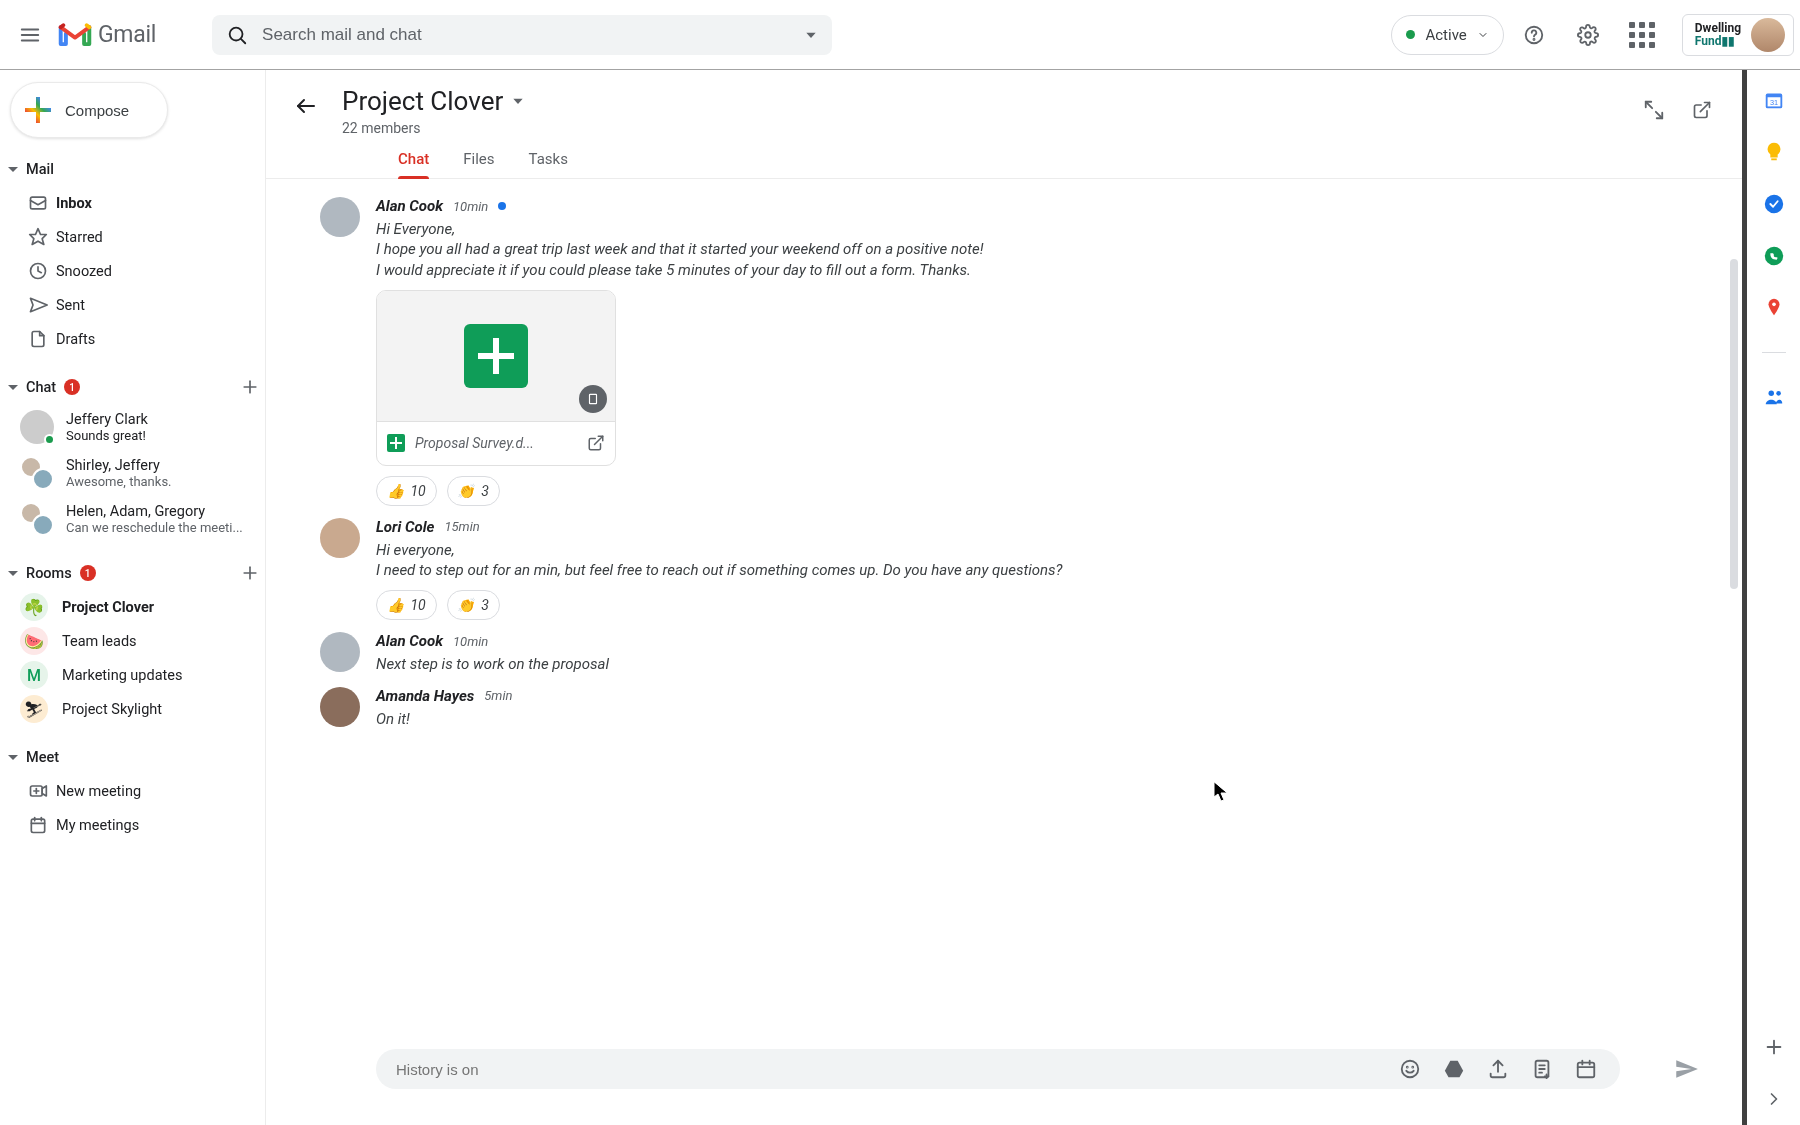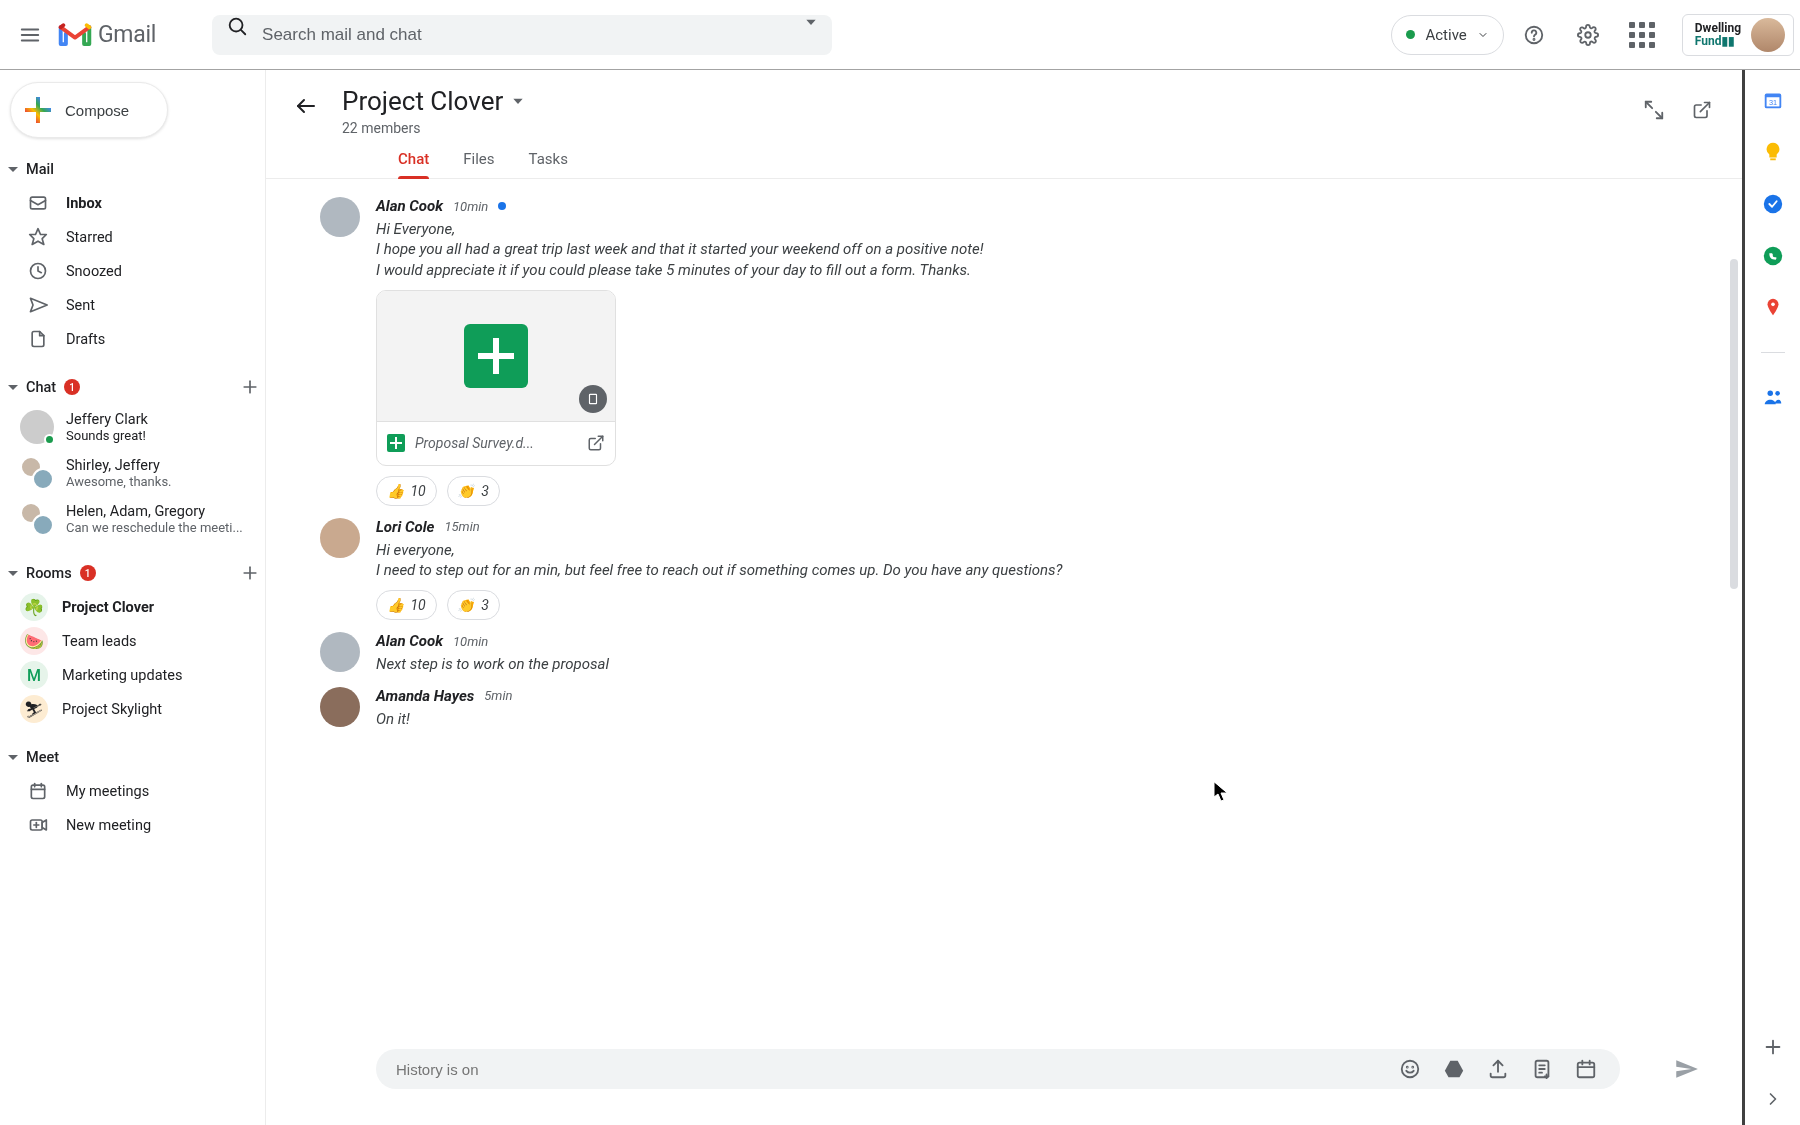--- a/index.html
+++ b/index.html
@@ -4,21 +4,21 @@
 <style>
 * { box-sizing: border-box; margin: 0; padding: 0; }
 body { font-family: 'Google Sans', Roboto, Arial, sans-serif; font-size: 14px; color: #202124; background: #fff; overflow: hidden; height: 1125px; width: 1800px; }
 
 
 .topbar { height: 70px; display: flex; align-items: center; padding: 0 6px; border-bottom: 1px solid #a3a3a3; }
 .icon-btn { width: 48px; height: 48px; border-radius: 50%; display: flex; align-items: center; justify-content: center; cursor: pointer; color: #5f6368; }
 .logo-wrap { display: flex; align-items: center; gap: 6px; margin-left: 4px; }
 .product-name { font-size: 23px; color: #5f6368; letter-spacing: -0.3px; }
 .search-wrap { flex: 1; display: flex; justify-content: flex-start; margin-left: 56px; }
-.search-bar { width: 620px; height: 40px; background: #f1f3f4; border-radius: 8px; display: flex; padding: 0 14px; gap: 14px; }
+.search-bar { width: 620px; height: 40px; background: #f1f3f4; border-radius: 8px; display: flex; align-items: center; padding: 0 14px; gap: 14px; }
 .search-bar input { border: none; background: transparent; flex: 1; font-size: 17px; outline: none; color: #202124; }
 .search-bar input::placeholder { color: #5f6368; }
 .top-right { display: flex; align-items: center; gap: 6px; }
 .status-chip { height: 40px; border: 1px solid #dadce0; border-radius: 20px; display: flex; align-items: center; padding: 0 14px 0 14px; gap: 10px; font-size: 15px; color: #3c4043; }
 .dot-green { width: 9px; height: 9px; background: #1a9b4d; border-radius: 50%; }
 .apps-grid { display: grid; grid-template-columns: repeat(3, 6px); grid-template-rows: repeat(3, 6px); gap: 4px; }
 .apps-grid span { background: #5f6368; border-radius: 1px; }
 .org-chip { height: 42px; border: 1px solid #dadce0; border-radius: 6px; display: flex; align-items: center; padding: 0 8px 0 12px; gap: 10px; margin-left: 10px; }
 .org-logo { font-weight: 700; font-size: 12px; line-height: 1.05; color: #202124; }
 .org-logo .line2 { color: #0f766e; }
@@ -34,21 +34,21 @@
 .compose-plus::after  { top: 50%; left: 0; height: 4px; width: 100%; transform: translateY(-50%); }
 
 .section { margin-top: 14px; }
 .section-head { height: 34px; display: flex; align-items: center; padding-left: 8px; gap: 8px; color: #202124; font-size: 14.5px; font-weight: 500; }
 .section-head .spacer { flex: 1; }
 .section-head .add { width: 30px; height: 30px; border-radius: 50%; display:flex;align-items:center;justify-content:center; color:#5f6368; cursor:pointer; }
 .badge { background: #d93025; color: #fff; font-size: 10px; min-width: 16px; height: 16px; border-radius: 8px; display:flex;align-items:center;justify-content:center; padding: 0 4px; }
 .caret { width: 0; height: 0; border-left: 5px solid transparent; border-right: 5px solid transparent; border-top: 5px solid #5f6368; }
 
 .nav-list { max-height: 180px; overflow: hidden; }
-.nav-item { height: 34px; display: flex; align-items: center; padding-left: 28px; gap: 18px; color: #202124; font-size: 14.5px; border-radius: 0 17px 17px 0; cursor: pointer; }
+.nav-item { height: 34px; display: flex; align-items: center; padding-left: 28px; gap: 8px; color: #202124; font-size: 14.5px; border-radius: 0 17px 17px 0; cursor: pointer; }
 .nav-item .ic { width: 20px; height: 20px; color: #5f6368; display:flex;align-items:center;justify-content:center; }
 .nav-item.bold { font-weight: 700; }
 
 .chat-list, .rooms-list, .meet-list { }
 .chat-item { display: flex; align-items: center; padding: 6px 0 6px 20px; gap: 12px; cursor: pointer; }
 .chat-av { width: 34px; height: 34px; border-radius: 50%; background:#ccc; flex-shrink:0; position:relative;}
 .chat-av.double { background: none; }
 .chat-av.double span { position:absolute; width:22px; height:22px; border-radius:50%; background:#c8b8a8; border:2px solid #fff;}
 .chat-av.double span:first-child { left:0; top:0; }
 .chat-av.double span:last-child  { right:0; bottom:0; background:#8ab; }
@@ -105,21 +105,21 @@
 
 .scroll-ind { position:absolute; right:4px; top:80px; width:8px; height:330px; background:#dadce0; border-radius:4px;}
 
 
 .chat-input-bar { margin: 0 34px 34px 110px; height:40px; background:#f1f3f4; border-radius:28px; display:flex; align-items:center; padding: 0 14px 0 20px; gap:4px;}
 .chat-input-bar input { border:none; background:transparent; flex:1; font-size:15px; outline:none;}
 .chat-input-bar .ic { width:40px;height:40px; display:flex;align-items:center;justify-content:center; color:#5f6368; cursor:pointer;}
 .send-btn { width:44px;height:44px; display:flex;align-items:center;justify-content:center; color:#9aa0a6; margin-left:10px;}
 
 
-.rightrail { width: 58px; border-left:3px solid #404040; display:flex; flex-direction:column; align-items:center; padding-top:18px; gap:28px;}
+.rightrail { width: 58px; border-left:5px solid #404040; display:flex; flex-direction:column; align-items:center; padding-top:18px; gap:28px;}
 .rail-ic { width:24px;height:24px; display:flex;align-items:center;justify-content:center; cursor:pointer;}
 .rail-divider { width:24px;height:1px;background:#dadce0; margin:4px 0;}
 
 
 svg { stroke: currentColor; fill: none; stroke-width: 2; stroke-linecap: round; stroke-linejoin: round; }
 svg.fill { fill: currentColor; stroke:none; }
 
 .cursor { position:absolute; left:947px; top:711px; pointer-events:none; }
 
 .gmail-logo { width:34px; height:26px; }
@@ -346,38 +346,38 @@
 
     <div class="section">
       <div class="section-head">
         <span class="caret"></span>
         <span>Meet</span>
       </div>
       <div class="meet-list" id="meet-list">
           <div class="nav-item">
             <span class="ic">
               <svg width="20" height="20" viewBox="0 0 24 24">
+                <rect x="3" y="6" width="14" height="12" rx="2"></rect>
+                <polygon points="17 9 22 6 22 18 17 15"></polygon>
+                <line x1="10" y1="9" x2="10" y2="15"></line>
+                <line x1="7" y1="12" x2="13" y2="12"></line>
+              </svg>
+            </span>
+            <span>New meeting</span>
+          </div>
+          <div class="nav-item">
+            <span class="ic">
+              <svg width="20" height="20" viewBox="0 0 24 24">
                 <rect x="4" y="5" width="16" height="16" rx="2"></rect>
                 <line x1="4" y1="10" x2="20" y2="10"></line>
                 <line x1="8" y1="3" x2="8" y2="7"></line>
                 <line x1="16" y1="3" x2="16" y2="7"></line>
               </svg>
             </span>
             <span>My meetings</span>
-          </div>
-          <div class="nav-item">
-            <span class="ic">
-              <svg width="20" height="20" viewBox="0 0 24 24">
-                <rect x="3" y="6" width="14" height="12" rx="2"></rect>
-                <polygon points="17 9 22 6 22 18 17 15"></polygon>
-                <line x1="10" y1="9" x2="10" y2="15"></line>
-                <line x1="7" y1="12" x2="13" y2="12"></line>
-              </svg>
-            </span>
-            <span>New meeting</span>
           </div>
         </div>
     </div>
   </div>
 
   <div class="main">
     <div class="main-head">
       <div class="back">
         <svg width="24" height="24" viewBox="0 0 24 24">
             <line x1="20" y1="12" x2="4" y2="12"></line>

